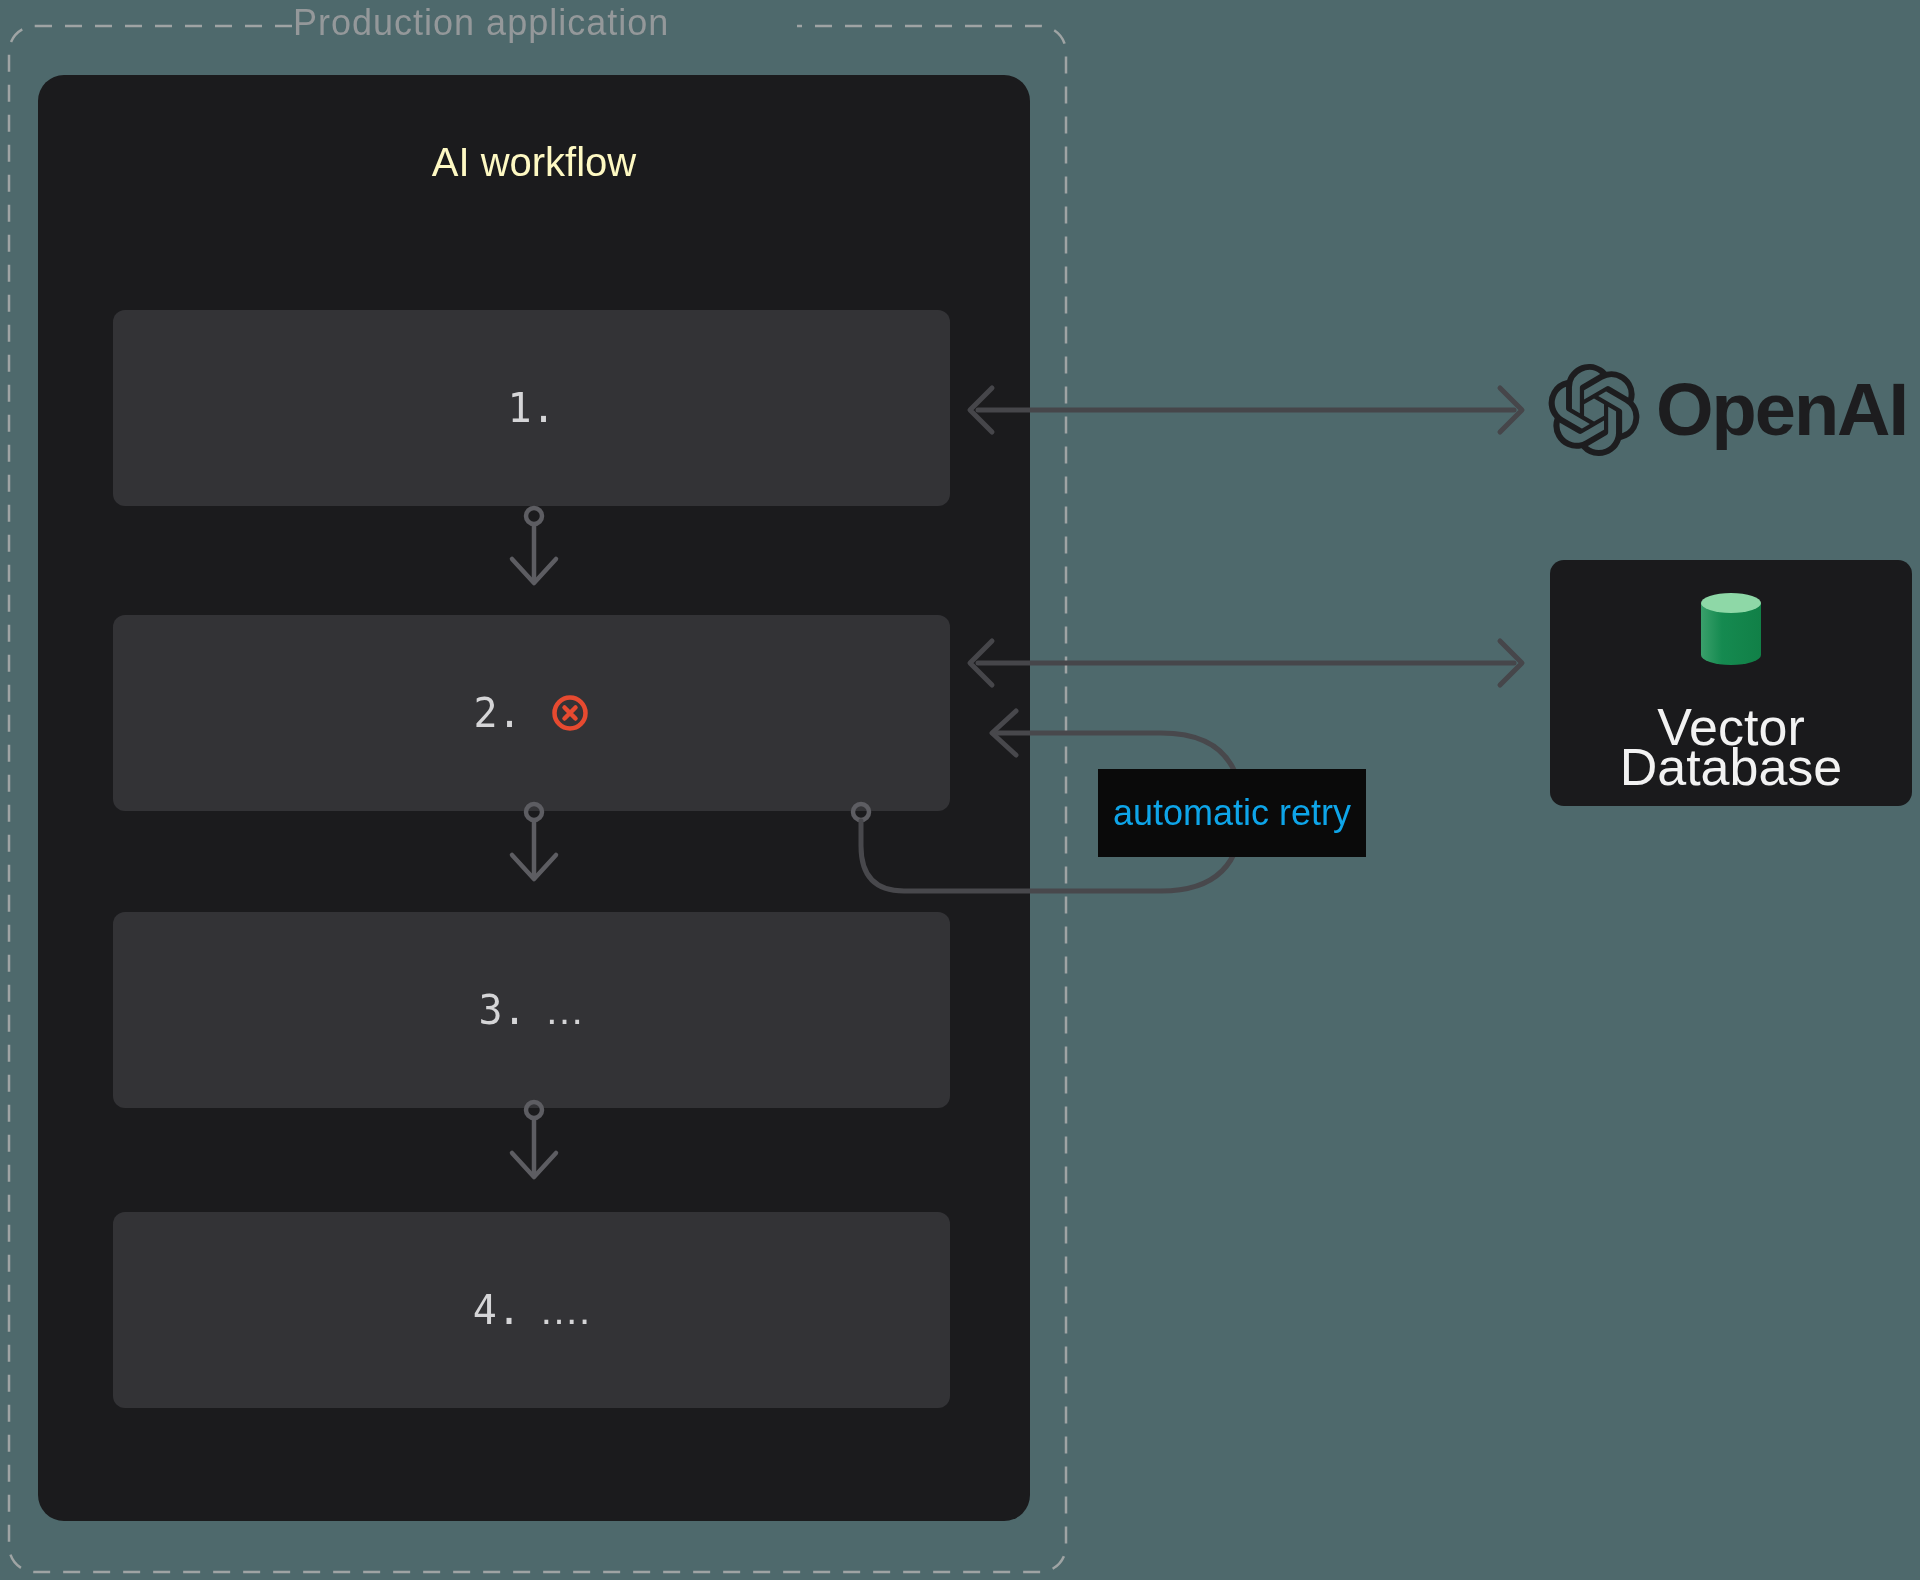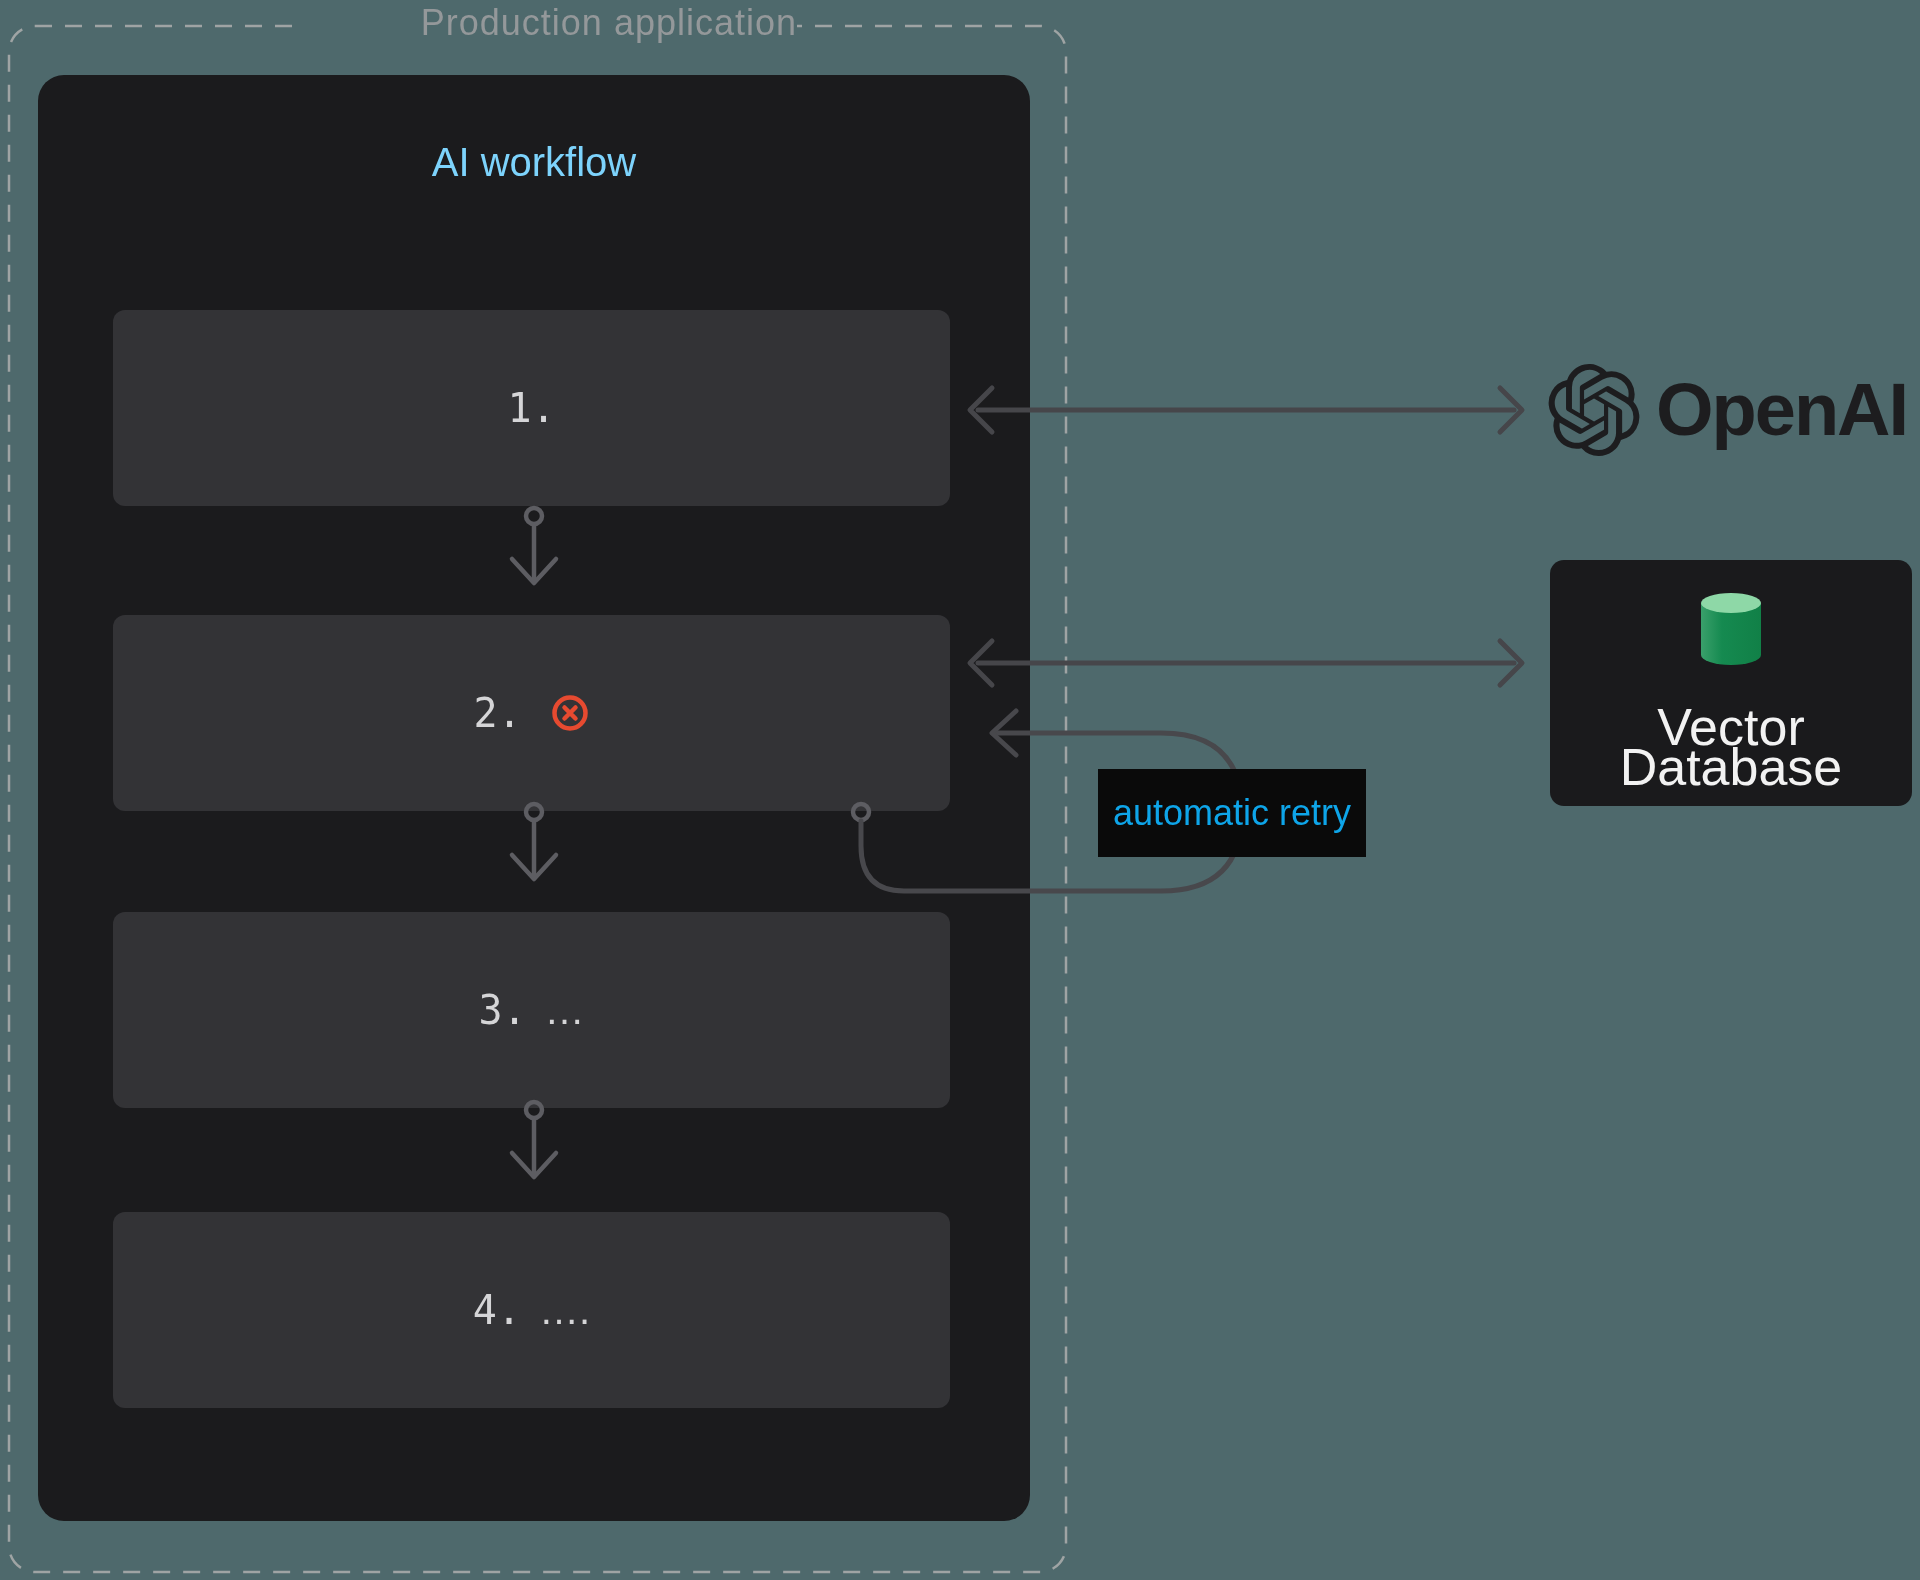--- a/index.html
+++ b/index.html
@@ -10,36 +10,36 @@
   svg{display:block;}
   .bg-svg{position:absolute;left:0;top:0;z-index:0;pointer-events:none;}
   .overlay-svg{position:absolute;left:0;top:0;z-index:2;pointer-events:none;}
 
   .workflow-box{
     position:absolute;left:38px;top:75px;width:992px;height:1446px;
     background:#1b1b1d;border-radius:26px;z-index:1;
   }
   .wf-title{
     position:absolute;left:38px;top:137px;width:992px;text-align:center;
-    color:#7dd3fc;font-size:40px;line-height:50px;z-index:1;
+    color:#fef9c3;font-size:40px;line-height:50px;z-index:1;
   }
   .step{
     position:absolute;left:113px;width:837px;height:196px;
     background:#333336;border-radius:12px;z-index:1;
     display:flex;align-items:center;justify-content:center;gap:18px;
     color:#d5d5d7;font-size:40px;
   }
   .step .num{font-family:"DejaVu Sans Mono",monospace;}
   .step-1{top:310px;} .step-2{top:615px;} .step-3{top:912px;} .step-4{top:1212px;}
   .error-icon{margin-left:10px;flex:0 0 auto;}
 
   .prod-label{
     position:absolute;left:293px;top:0;width:504px;height:46px;background:#4e696c;
     color:#94989a;font-size:36px;letter-spacing:1px;z-index:3;
-    display:flex;align-items:center;justify-content:flex-end;
+    display:flex;align-items:center;justify-content:flex-start;
   }
   .retry-label{
     position:absolute;left:1098px;top:769px;width:268px;height:88px;background:#0a0a0a;
     color:#0ea5e9;font-size:36px;z-index:3;
     display:flex;align-items:center;justify-content:center;
   }
   .openai{
     position:absolute;left:1548px;top:364px;height:92px;z-index:1;
     display:flex;align-items:flex-start;gap:16px;
   }

